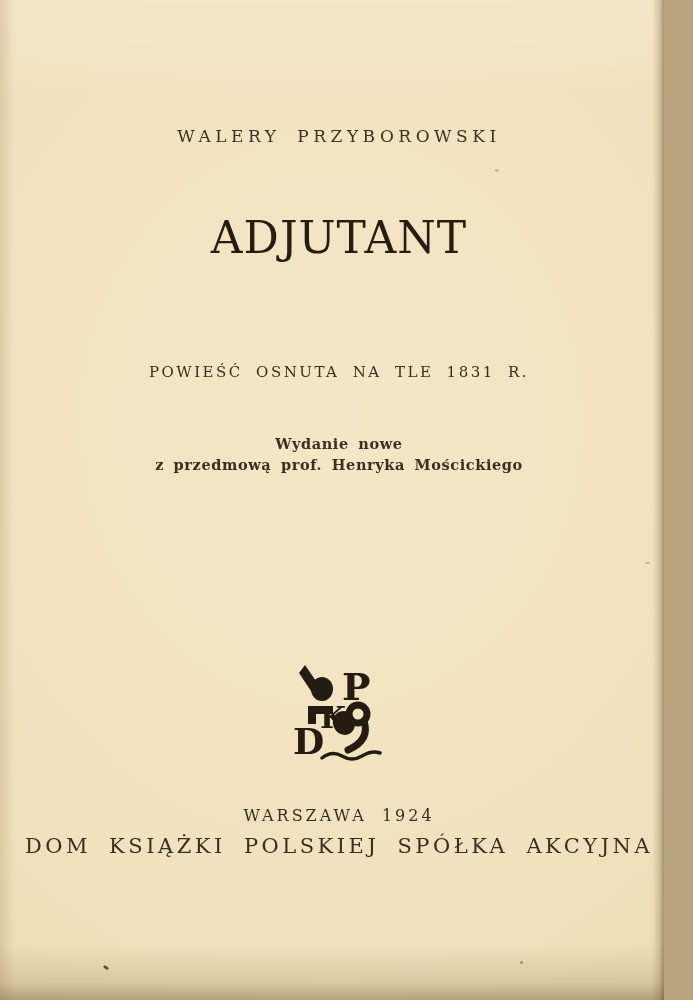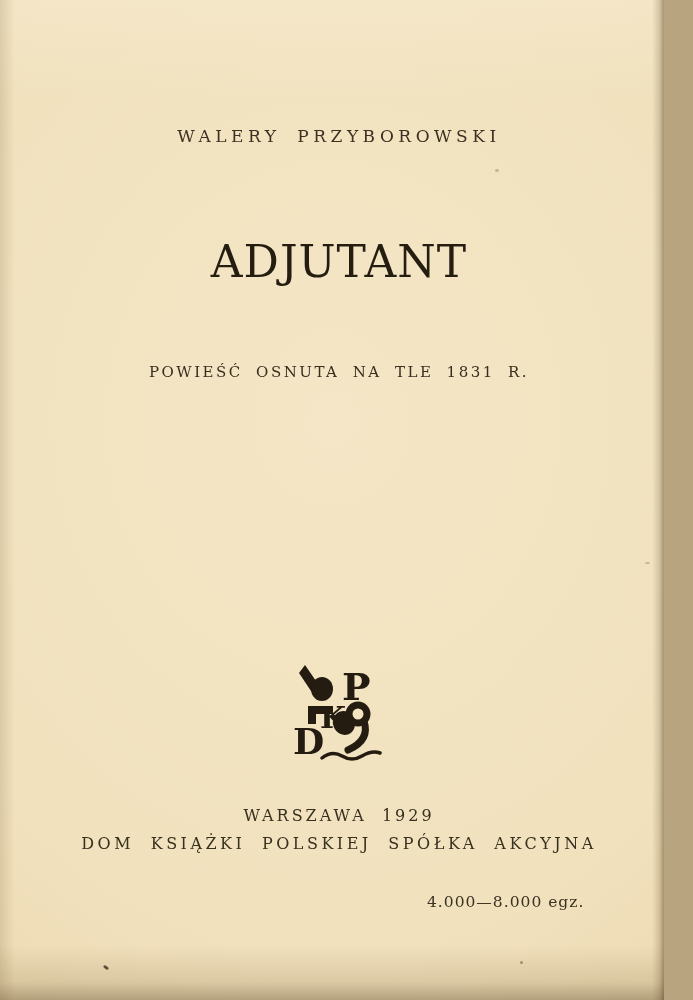--- a/index.html
+++ b/index.html
@@ -37,21 +37,20 @@
     color: #3c3122;
   }
 
   .title {
     top: 209px;
     font-size: 44px;
     line-height: 58px;
     letter-spacing: 1px;
     word-spacing: 6px;
     color: #241d10;
-    margin-top: 24px;
   }
 
   .subtitle {
     top: 363px;
     font-size: 15px;
     letter-spacing: 2.5px;
     word-spacing: 6px;
     color: #382e1e;
   }
 
@@ -82,21 +81,21 @@
   .imprint-city {
     top: 806px;
     font-size: 16px;
     letter-spacing: 3px;
     word-spacing: 7px;
     color: #38301f;
   }
 
   .imprint-publisher {
     top: 834px;
-    font-size: 16px;
+    font-size: 21px;
     letter-spacing: 3.5px;
     word-spacing: 8px;
     color: #38301f;
   }
 
   .print-run {
     position: absolute;
     left: 427px;
     top: 893px;
     font-size: 15.5px;
@@ -117,20 +116,24 @@
 <div class="page">
 
   <div class="tblock author">WALERY PRZYBOROWSKI</div>
 
   <div class="tblock title">
     <div>ADJUTANT</div>
   </div>
 
   <div class="tblock subtitle">POWIEŚĆ OSNUTA NA TLE 1831 R.</div>
 
+  <div class="tblock edition">
+    <div>Wydanie nowe</div>
+    <div>z przedmową prof. Henryka Mościckiego</div>
+  </div>
 
   <div class="logo">
     <svg width="94" height="106" viewBox="0 0 94 106">
       <g>
 
         <polygon class="ink" points="7,12 13,4 33,33 25,39"></polygon>
 
         <ellipse class="ink" cx="30" cy="28" rx="11" ry="12"></ellipse>
 
         <path class="ink" d="M16,45 h25 v8 h-17 v10 h-8 z"></path>
@@ -142,24 +145,23 @@
       </g>
 
       <path class="stroke-ink" d="M30,97 Q40,89 50,95 T70,95 T88,92" stroke-width="3.5" stroke-linecap="round"></path>
 
       <text x="50" y="39" font-size="38">P</text>
       <text x="28" y="67" font-size="30">K</text>
       <text x="1" y="93" font-size="36">D</text>
     </svg>
   </div>
 
-  <div class="tblock imprint-city">WARSZAWA 1929</div>
+  <div class="tblock imprint-city">WARSZAWA 1924</div>
 
   <div class="tblock imprint-publisher">DOM KSIĄŻKI POLSKIEJ SPÓŁKA AKCYJNA</div>
 
-  <div class="print-run">4.000—8.000 egz.</div>
 
   <span class="speck speck-1"></span>
   <span class="speck speck-2"></span>
   <span class="speck speck-3"></span>
   <span class="speck speck-4"></span>
 
 </div>
 
 </body></html>

